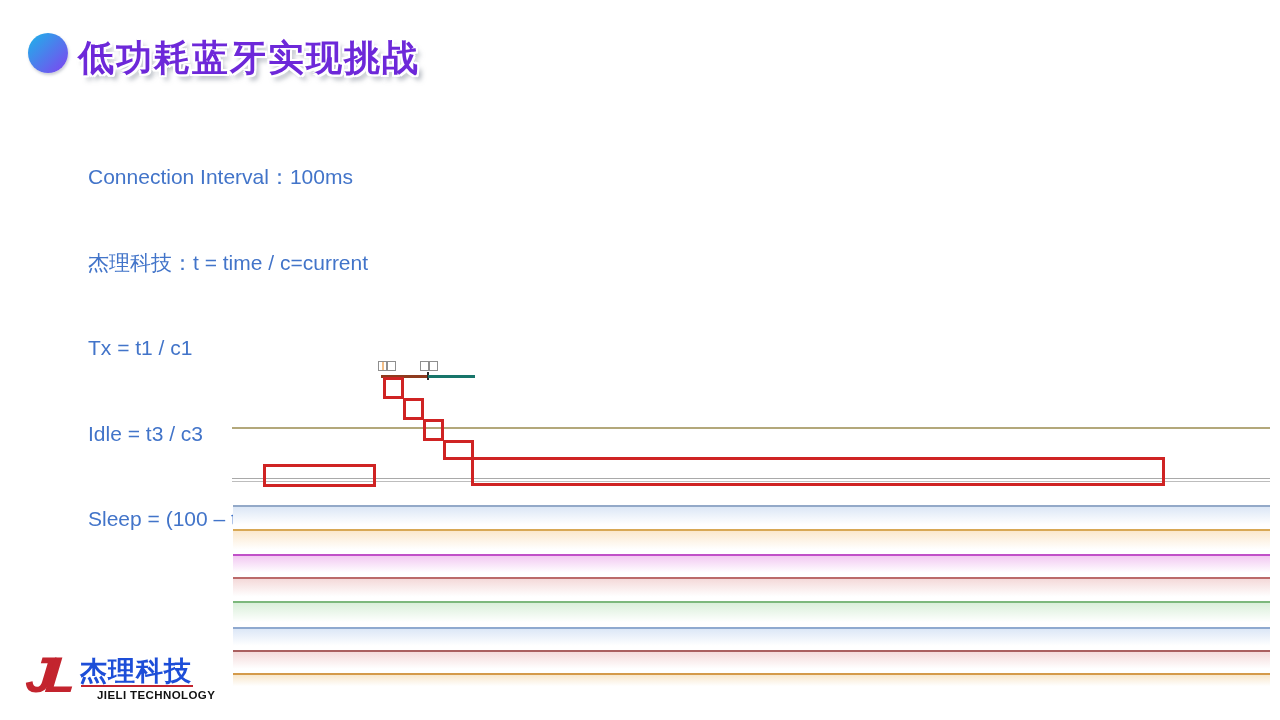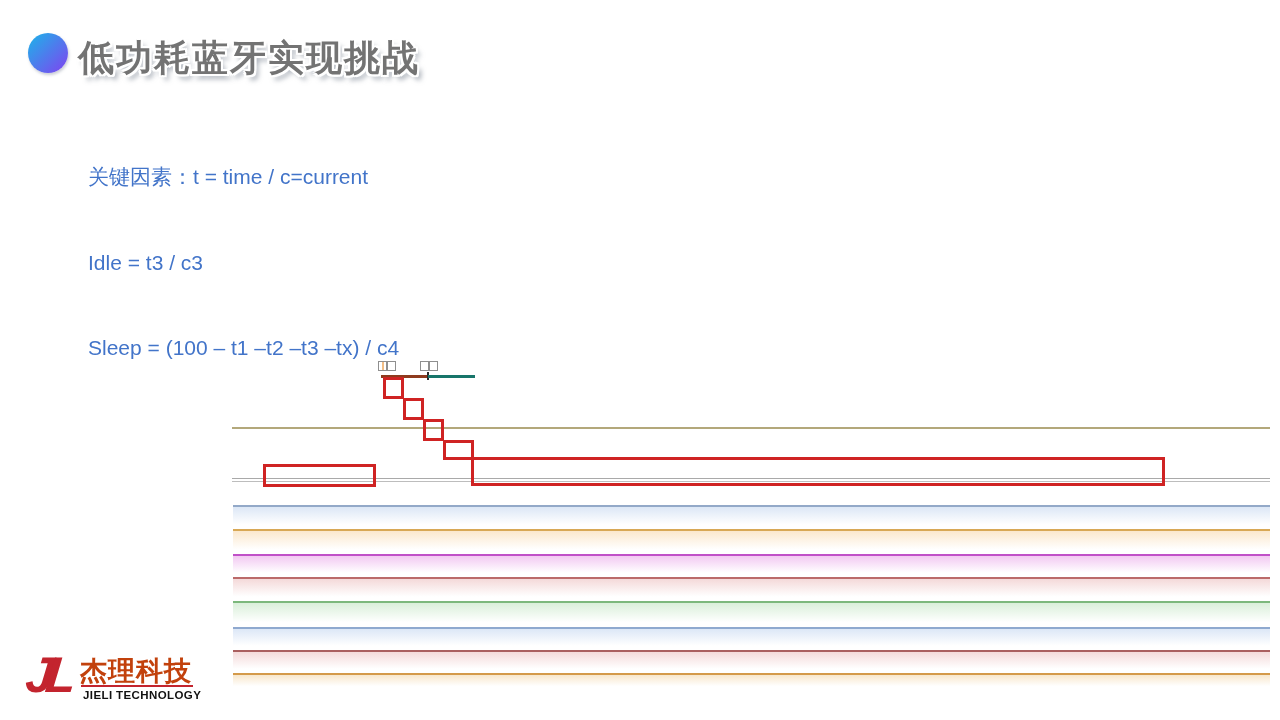--- a/index.html
+++ b/index.html
@@ -17,21 +17,21 @@
   .title-row { position: absolute; left: 0; top: 0; width: 100%; height: 90px; }
   .title-bullet {
     position: absolute; left: 28px; top: 33px;
     width: 40px; height: 40px; border-radius: 50%;
     background: linear-gradient(135deg, #2aa4ea 15%, #7253ef 85%);
     box-shadow: 1px 2px 3px rgba(120,130,150,0.4);
   }
   .slide-title {
     position: absolute; left: 78px; top: 34px;
     font-size: 36px; font-weight: bold; letter-spacing: 2px;
-    color: #737373;
+    color: #6d28d9;
     text-shadow:
       -2px -2px 0 #fff, 2px -2px 0 #fff, -2px 2px 0 #fff, 2px 2px 0 #fff,
       0 -2px 0 #fff, 0 2px 0 #fff, -2px 0 0 #fff, 2px 0 0 #fff,
       4px 5px 5px rgba(110,120,135,0.6);
     white-space: nowrap;
   }
 
   
   .body-text {
     position: absolute; left: 88px; top: 106px;
@@ -74,42 +74,44 @@
   
   .logo { position: absolute; left: 26px; top: 648px; width: 180px; height: 62px; }
   .logo-mark {
     position: absolute; left: 0; top: -2px;
     font-size: 50px; font-weight: 900; font-style: italic;
     color: #c3242e; letter-spacing: -8px;
     transform: skewX(-6deg);
   }
   .logo-cn {
     position: absolute; left: 54px; top: 5px;
-    font-size: 27px; font-weight: bold; color: #c2410c; letter-spacing: 1px;
+    font-size: 27px; font-weight: bold; color: #1d4ed8; letter-spacing: 1px;
     white-space: nowrap;
   }
   .logo-rule { position: absolute; left: 55px; top: 37px; width: 112px; height: 2px; background: #c3242e; }
   .logo-en {
-    position: absolute; left: 57px; top: 41px;
+    position: absolute; left: 71px; top: 41px;
     font-size: 11.5px; font-weight: bold; color: #111; letter-spacing: 0.4px;
     white-space: nowrap;
   }
 </style>
 </head>
 <body>
 
 <div class="slide">
 
   <div class="title-row">
     <div class="title-bullet"></div>
     <div class="slide-title">低功耗蓝牙实现挑战</div>
   </div>
 
   <div class="body-text">
-    <div>关键因素：t = time / c=current</div>
+    <div>Connection Interval：100ms</div>
+    <div>杰理科技：t = time / c=current</div>
+    <div>Tx = t1 / c1</div>
     <div>Idle = t3 / c3</div>
     <div>Sleep = (100 – t1 –t2 –t3 –tx) / c4</div>
     
   </div>
 
   <div class="chart">
     <div class="hline tan-line"></div>
     <div class="hline gray-line1"></div>
     <div class="hline gray-line2"></div>
 

